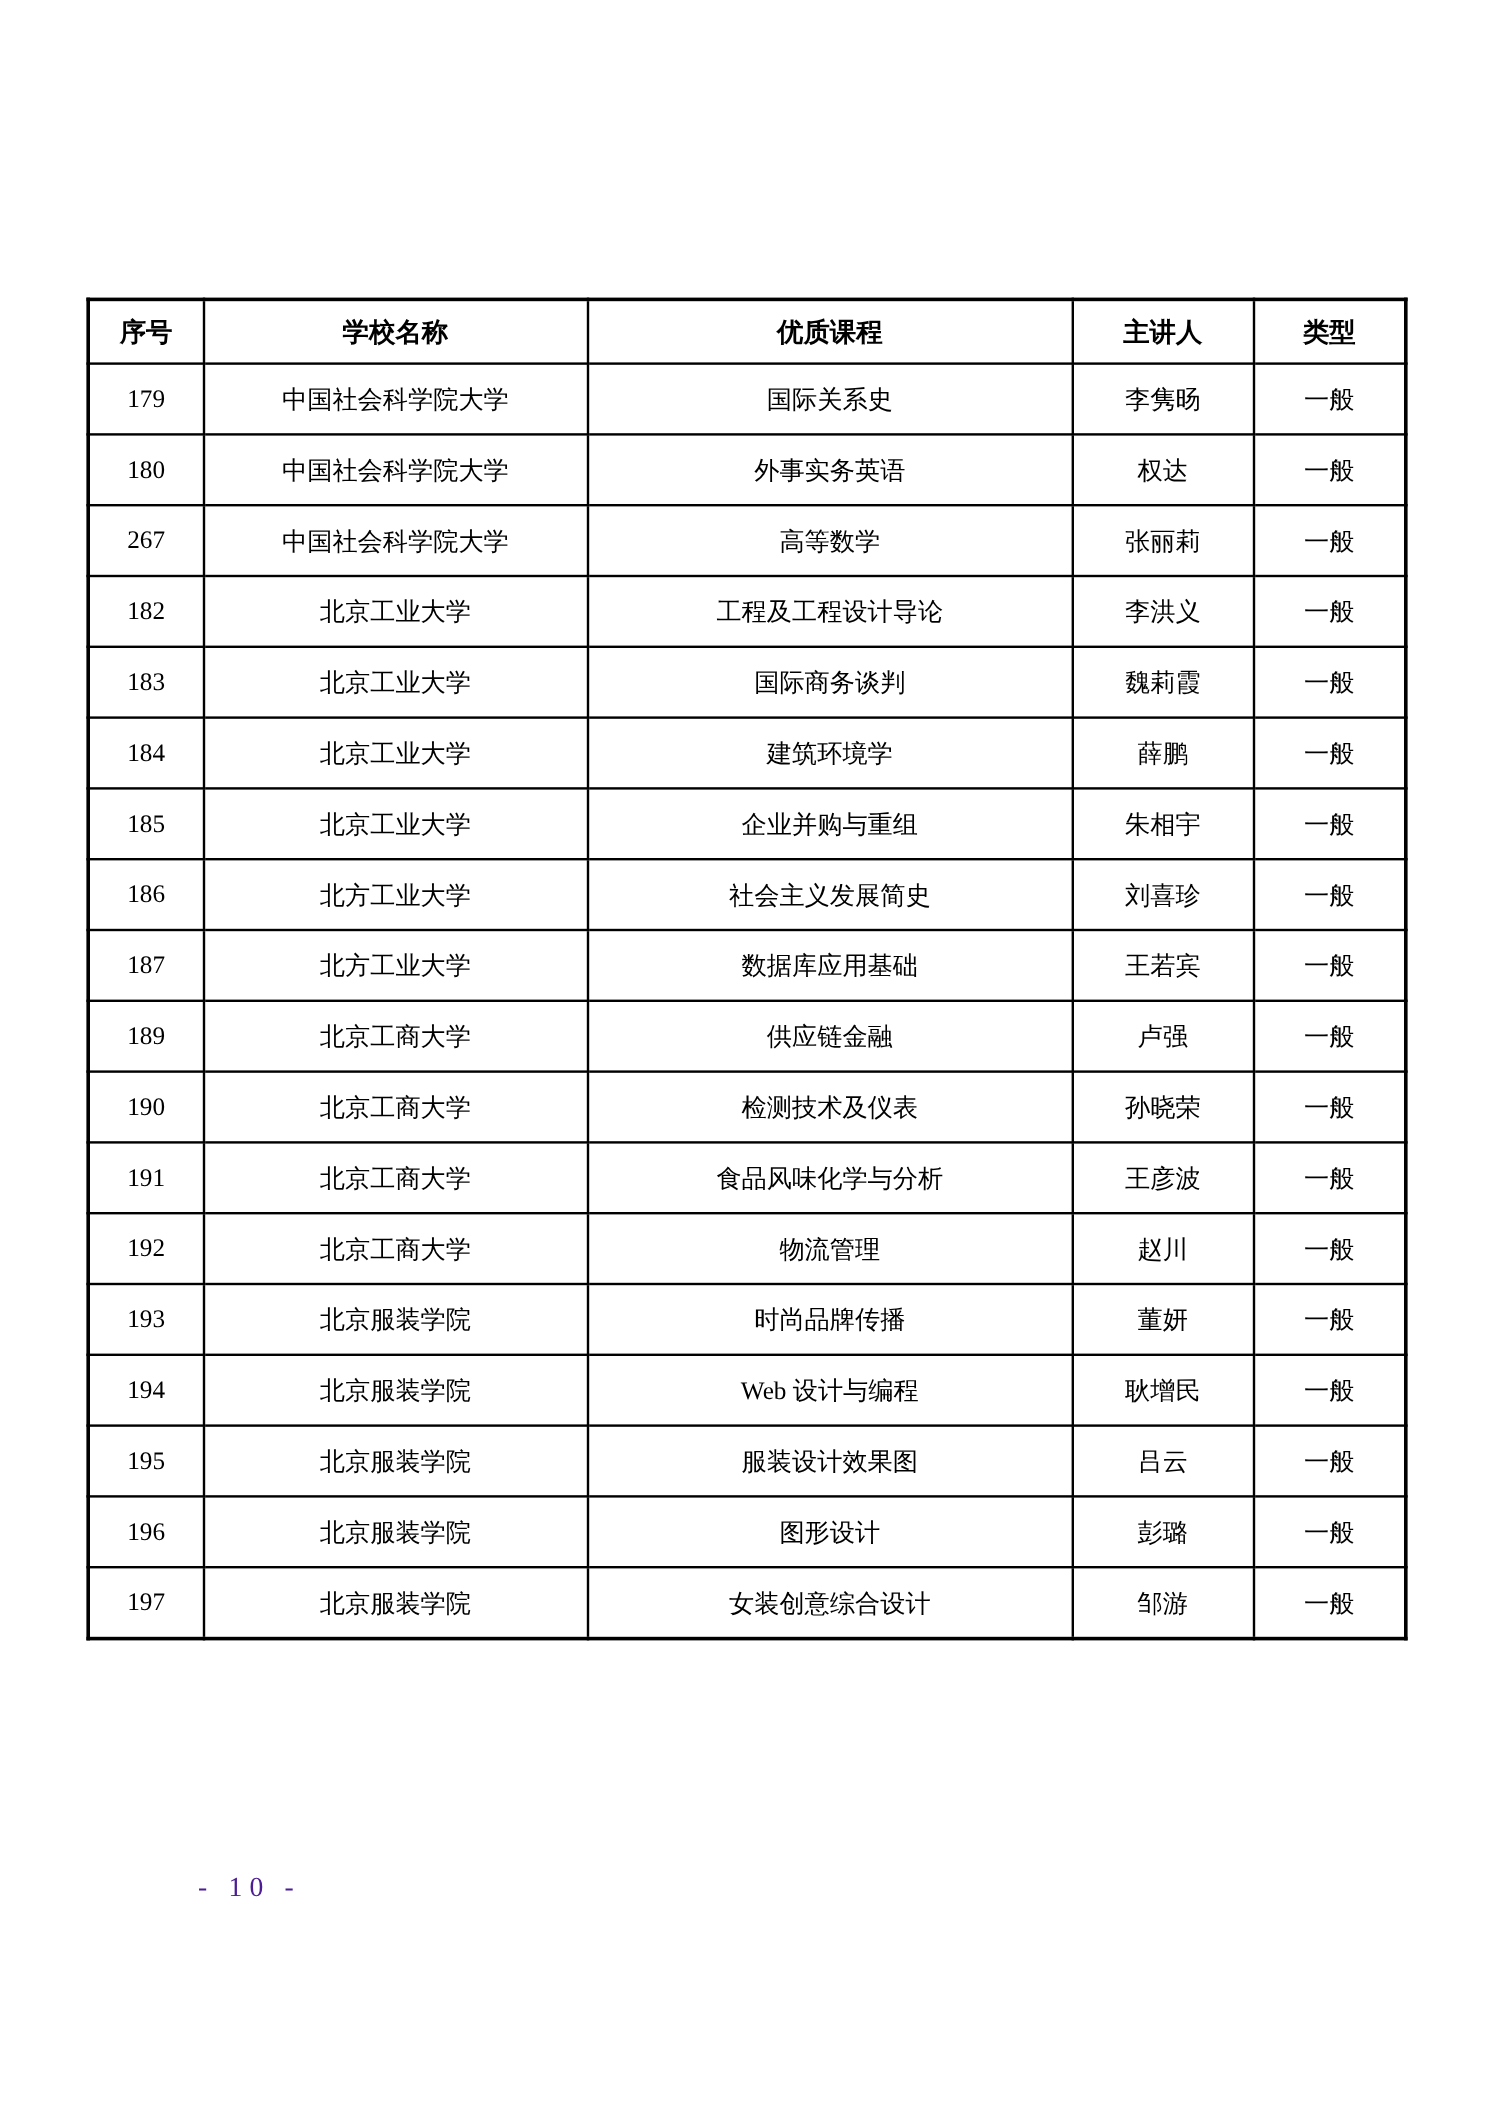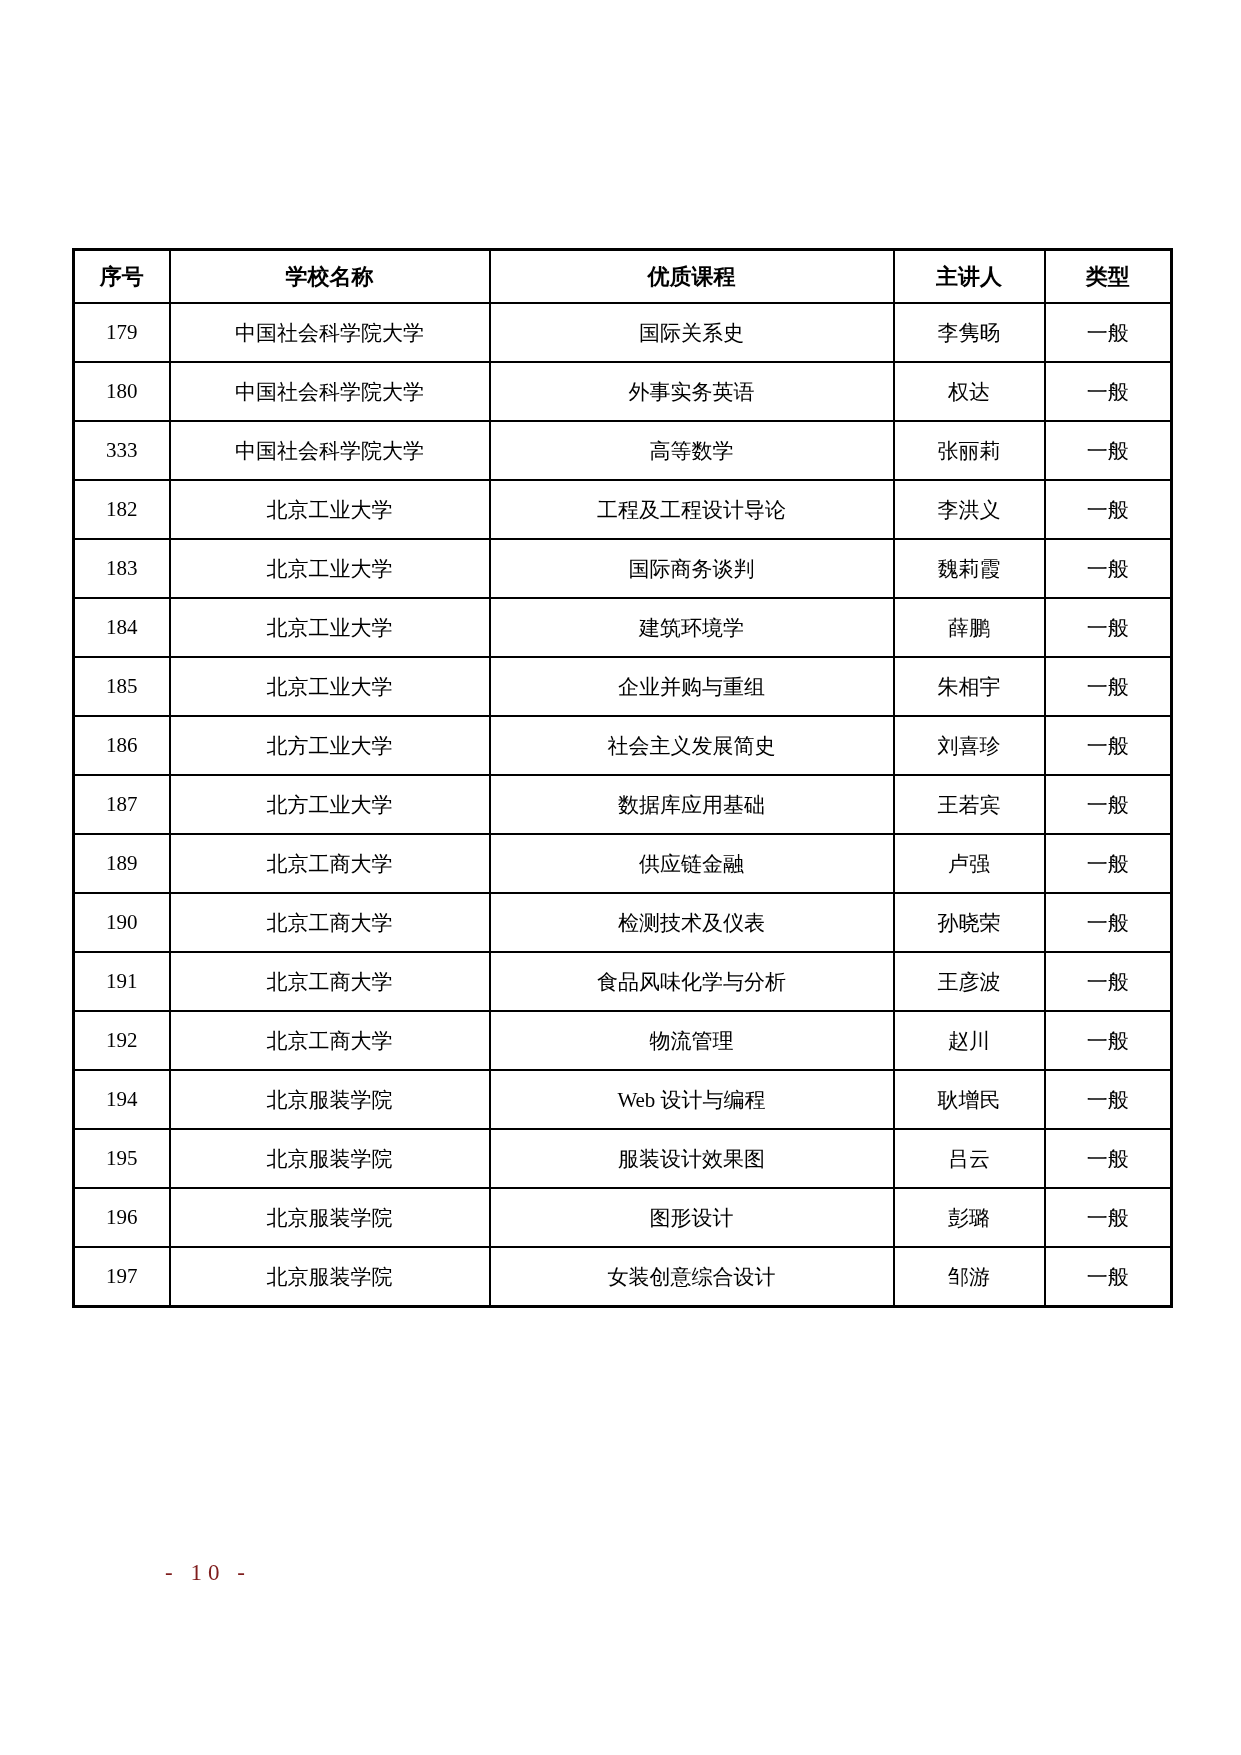--- a/index.html
+++ b/index.html
@@ -51,21 +51,21 @@
     font-weight: normal;
     font-size: 21px;
   }
   .page-footer {
     position: absolute;
     left: 165px;
     top: 1560px;
     font-family: "Liberation Serif", "DejaVu Serif", serif;
     font-size: 23px;
     letter-spacing: 6px;
-    color: #7f1d1d;
+    color: #4c1d95;
   }
 </style>
 </head>
 <body>
 
 <div class="page">
 
   <table class="course-table">
     <colgroup>
       <col style="width:96px">
@@ -92,21 +92,21 @@
           <td>一般</td>
         </tr>
         <tr>
           <td>180</td>
           <td>中国社会科学院大学</td>
           <td>外事实务英语</td>
           <td>权达</td>
           <td>一般</td>
         </tr>
         <tr>
-          <td>333</td>
+          <td>267</td>
           <td>中国社会科学院大学</td>
           <td>高等数学</td>
           <td>张丽莉</td>
           <td>一般</td>
         </tr>
         <tr>
           <td>182</td>
           <td>北京工业大学</td>
           <td>工程及工程设计导论</td>
           <td>李洪义</td>
@@ -169,20 +169,27 @@
           <td>一般</td>
         </tr>
         <tr>
           <td>192</td>
           <td>北京工商大学</td>
           <td>物流管理</td>
           <td>赵川</td>
           <td>一般</td>
         </tr>
         <tr>
+          <td>193</td>
+          <td>北京服装学院</td>
+          <td>时尚品牌传播</td>
+          <td>董妍</td>
+          <td>一般</td>
+        </tr>
+        <tr>
           <td>194</td>
           <td>北京服装学院</td>
           <td>Web 设计与编程</td>
           <td>耿增民</td>
           <td>一般</td>
         </tr>
         <tr>
           <td>195</td>
           <td>北京服装学院</td>
           <td>服装设计效果图</td>

